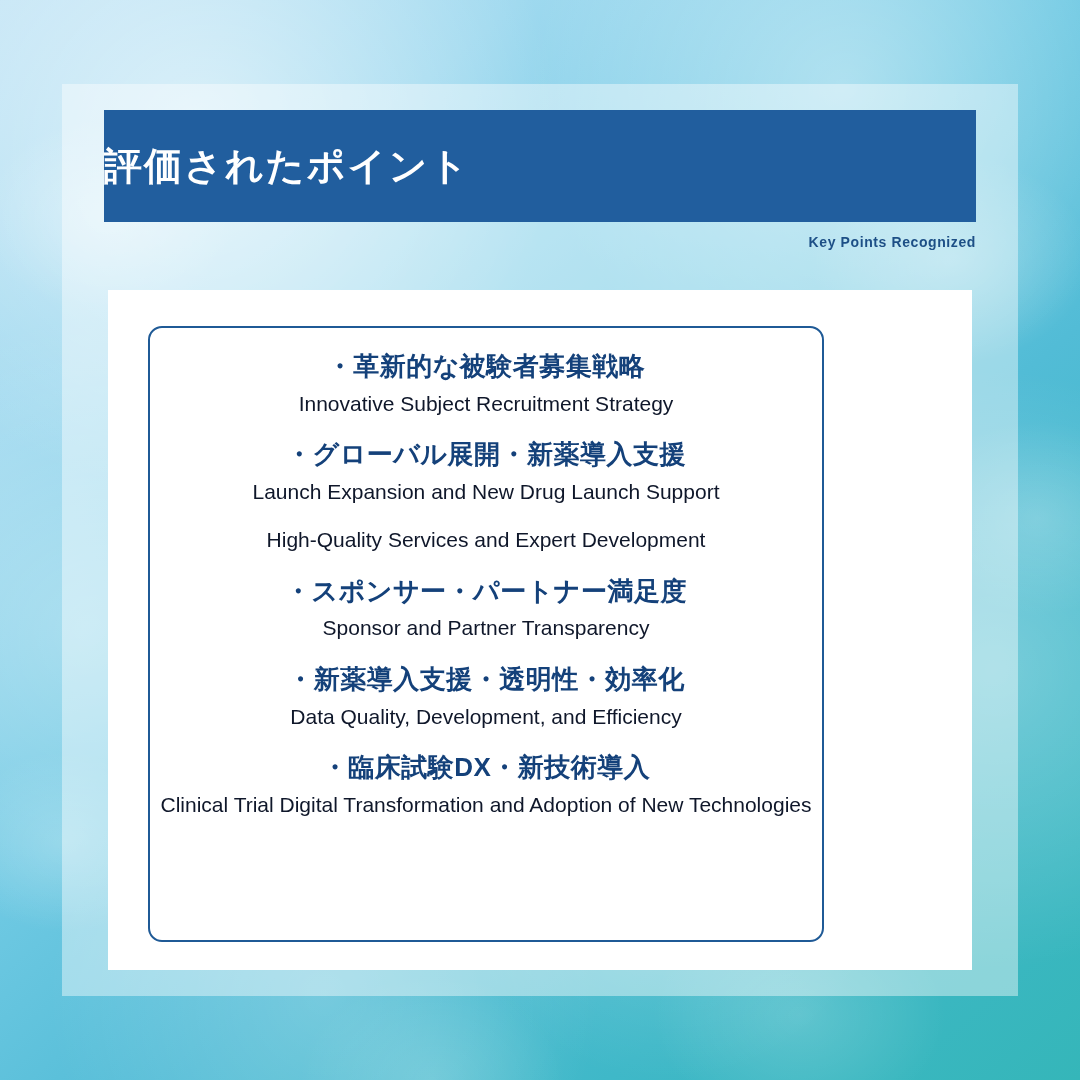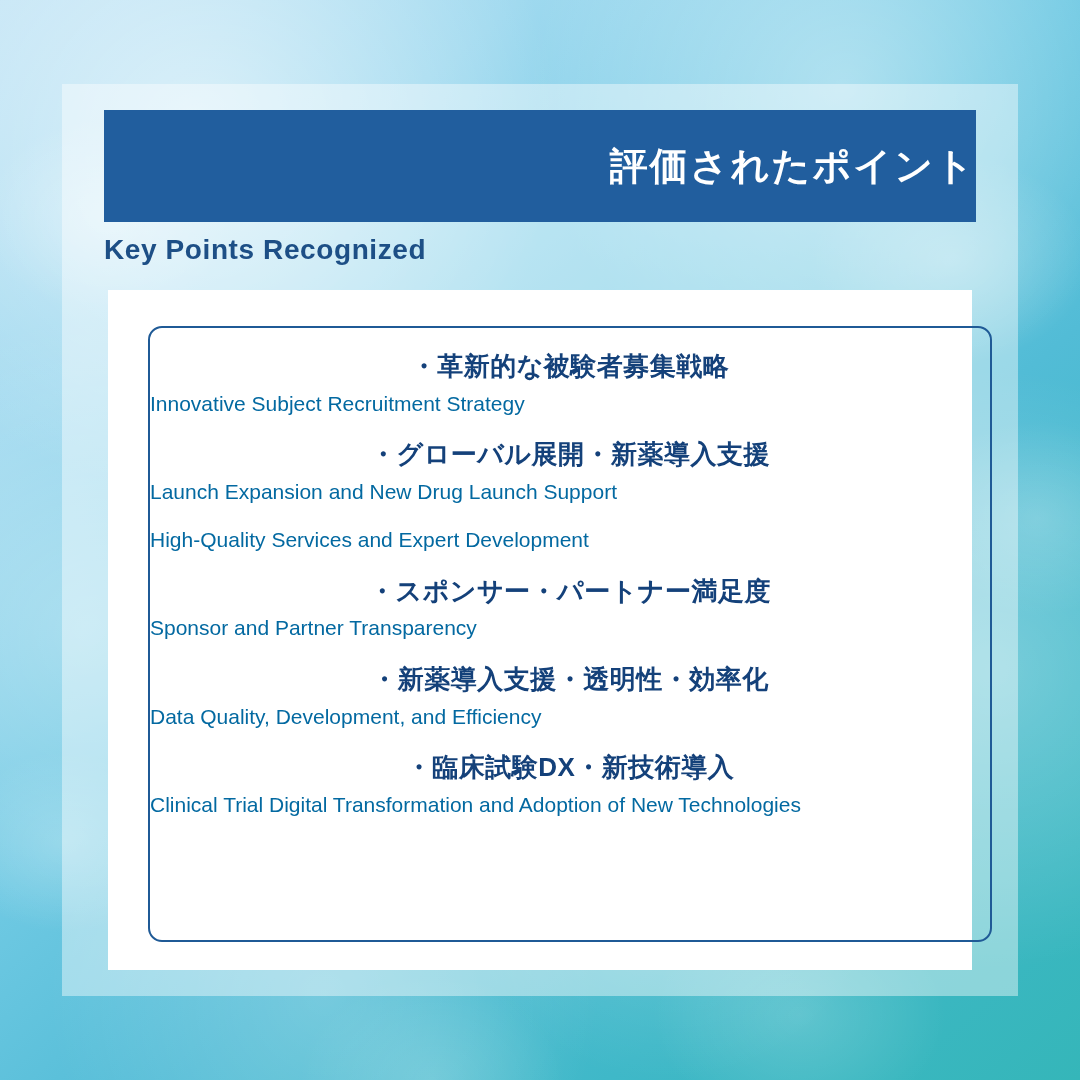--- a/index.html
+++ b/index.html
@@ -63,55 +63,55 @@
 
   .title-bar {
     position: absolute;
     left: 0;
     top: 0;
     width: 872px;
     height: 112px;
     background: #215e9e;
     display: flex;
     align-items: center;
-    justify-content: flex-end;
+    justify-content: flex-start;
   }
   .title-bar .title-ja {
     color: #ffffff;
     font-size: 38px;
     font-weight: bold;
     letter-spacing: 2px;
   }
 
   .subtitle {
     position: absolute;
     left: 0;
     top: 124px;
     width: 872px;
-    text-align: left;
+    text-align: right;
     color: #1d4f86;
-    font-size: 28px;
+    font-size: 14px;
     font-weight: bold;
     letter-spacing: 0.6px;
   }
 
   .white-panel {
     position: absolute;
     left: 4px;
     top: 180px;
     width: 864px;
     height: 680px;
     background: #ffffff;
   }
 
   .rounded-box {
     position: absolute;
     left: 40px;
     top: 36px;
-    width: 844px;
+    width: 676px;
     height: 616px;
     border: 2px solid #1f5a96;
     border-radius: 14px;
     box-sizing: border-box;
   }
 
   .items {
     position: absolute;
     left: 0;
     top: 0;
@@ -128,24 +128,24 @@
 
   .item-ja {
     color: #14417a;
     font-size: 26px;
     font-weight: bold;
     line-height: 1.3;
     text-align: center;
     letter-spacing: 0.5px;
   }
   .item-en {
-    color: #0369a1;
+    color: #0f172a;
     font-size: 21px;
     line-height: 1.35;
-    text-align: left;
+    text-align: center;
     margin-top: 6px;
   }
 
   .bullet {
     color: #14417a;
     font-weight: bold;
   }
 </style>
 </head>
 <body>

